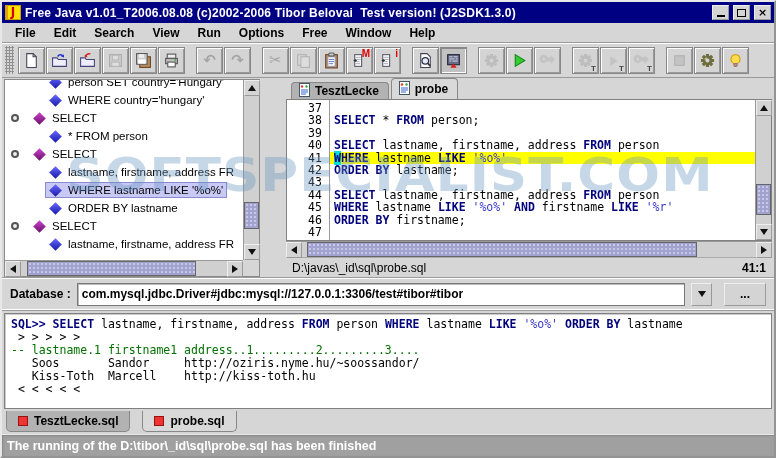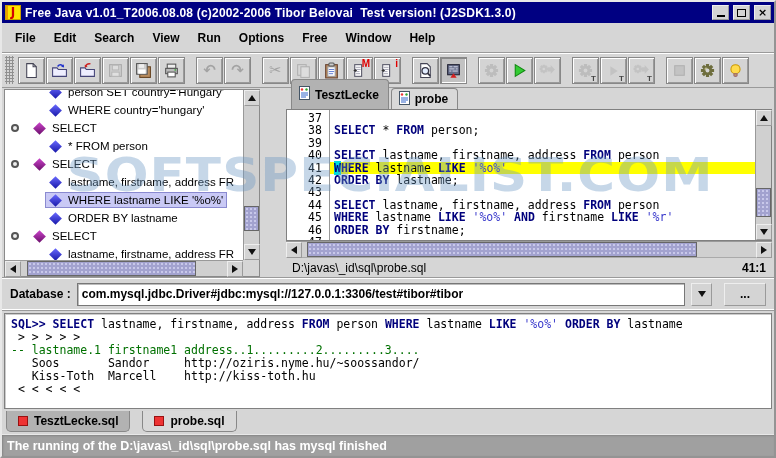--- a/index.html
+++ b/index.html
@@ -16,21 +16,21 @@
              box-shadow: inset 2px 0 0 #e8a000; }
   .title { color: #fff; font: bold 12px "Liberation Sans", sans-serif; white-space: pre;
            overflow: hidden; flex: 1; letter-spacing: 0.2px; }
   .winbtn { width: 17px; height: 15px; background: #d4d4d4; border: 1px outset #eee;
             display: flex; align-items: center; justify-content: center; flex: none;
             font: bold 11px/11px "DejaVu Sans", sans-serif; color: #000; }
   .wmin i { display: block; width: 8px; height: 2px; background: #000; margin-top: 7px; }
   .wmax i { display: block; width: 9px; height: 8px; border: 1.5px solid #000; }
 
   
-  .menubar { height: 30px; display: flex; align-items: center; padding-left: 4px;
+  .menubar { height: 20px; display: flex; align-items: center; padding-left: 4px;
              background: #d6d6d6; border-bottom: 1px solid #9a9a9a; flex: none; }
   .mitem { font: bold 12px "Liberation Sans", sans-serif; color: #000; padding: 3px 9px; }
 
   
   .toolbar { height: 35px; display: flex; align-items: center; padding-left: 3px;
              background: #d6d6d6; border-bottom: 1px solid #9a9a9a; box-shadow: inset 0 1px 0 #fff; flex: none; }
   .grip { width: 9px; height: 28px; margin-right: 4px;
           background-image: radial-gradient(#909090 1px, transparent 1.2px);
           background-size: 3px 3px; flex: none; }
   .tbtn { width: 27px; height: 27px; background: #d4d4d4; border: 1px solid #888;
@@ -58,21 +58,21 @@
   .tin { display: flex; align-items: center; padding: 1px 3px; border: 1px solid transparent; }
   .tin.sel { background: #c9c9f5; border-color: #8a8ad0; }
   .dia { width: 9px; height: 9px; transform: rotate(45deg) ; margin: 0 8px 0 2px; flex: none; }
   .dblue  { background: linear-gradient(135deg,#6a6aff,#1717a8); }
   .dpurple{ background: linear-gradient(135deg,#cc44cc,#6a0e6a); }
 
   .splitter { width: 26px; flex: none; }
 
   .right { flex: 1; display: flex; flex-direction: column; min-width: 0; margin-right: 2px; }
   .edtabs { height: 21px; display: flex; align-items: flex-end; padding-left: 5px; gap: 2px; flex: none; }
-  .edtab { height: 30px; display: flex; align-items: center; gap: 4px; padding: 0 9px 0 6px;
+  .edtab { height: 17px; display: flex; align-items: center; gap: 4px; padding: 0 9px 0 6px;
            font: bold 12px "Liberation Sans", sans-serif; background: #b2b2b2;
            border: 1px solid #888; border-bottom: none; border-radius: 4px 4px 0 0; }
   .edtab.active { background: #d9d9d9; height: 21px; }
 
   .edbody { flex: 1; display: flex; border: 1px solid #808080; background: #fff; min-height: 0; }
   .gutter { width: 27px; flex: none; border-right: 1px solid #999; padding: 2px 0 0 5px;
             font: 11.5px "DejaVu Sans Mono", monospace; line-height: 12.4px; color: #000; overflow: hidden; margin-left: 16px; }
   .codewrap { flex: 1; overflow: hidden; padding-top: 2px; min-width: 0; }
   .cline { height: 12.4px; white-space: pre; font: 11.5px "DejaVu Sans Mono", monospace;
            line-height: 12.4px; padding-left: 4px; color: #000; }
@@ -586,17 +586,17 @@
         <span class="redsq"></span>
         <span>TesztLecke.sql</span>
       </div>
       <div class="btab lit">
         <span class="redsq"></span>
         <span>probe.sql</span>
       </div>
     </div>
 
   <div class="statusbar">
-    <span>The running of the D:\javas\_id\sql\probe.sql has mysql finished</span>
+    <span>The running of the D:\tibor\_id\sql\probe.sql has been finished</span>
   </div>
 
   <div class="watermark">SOFTSPECIALIST.COM</div>
 </div>
 
 </body></html>

